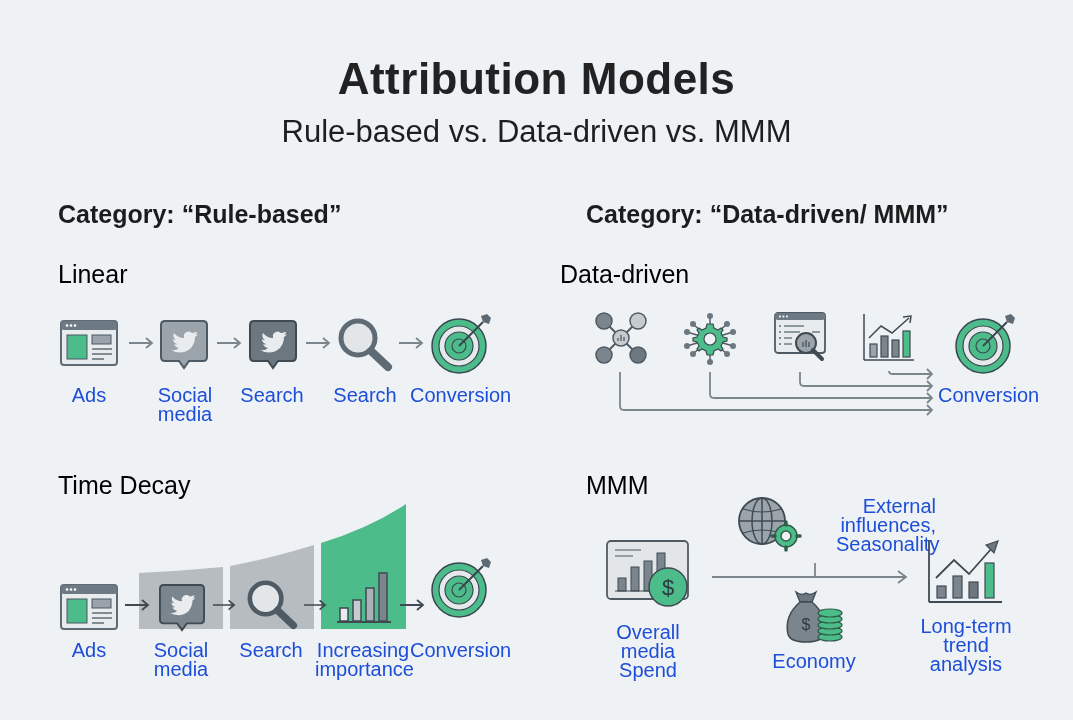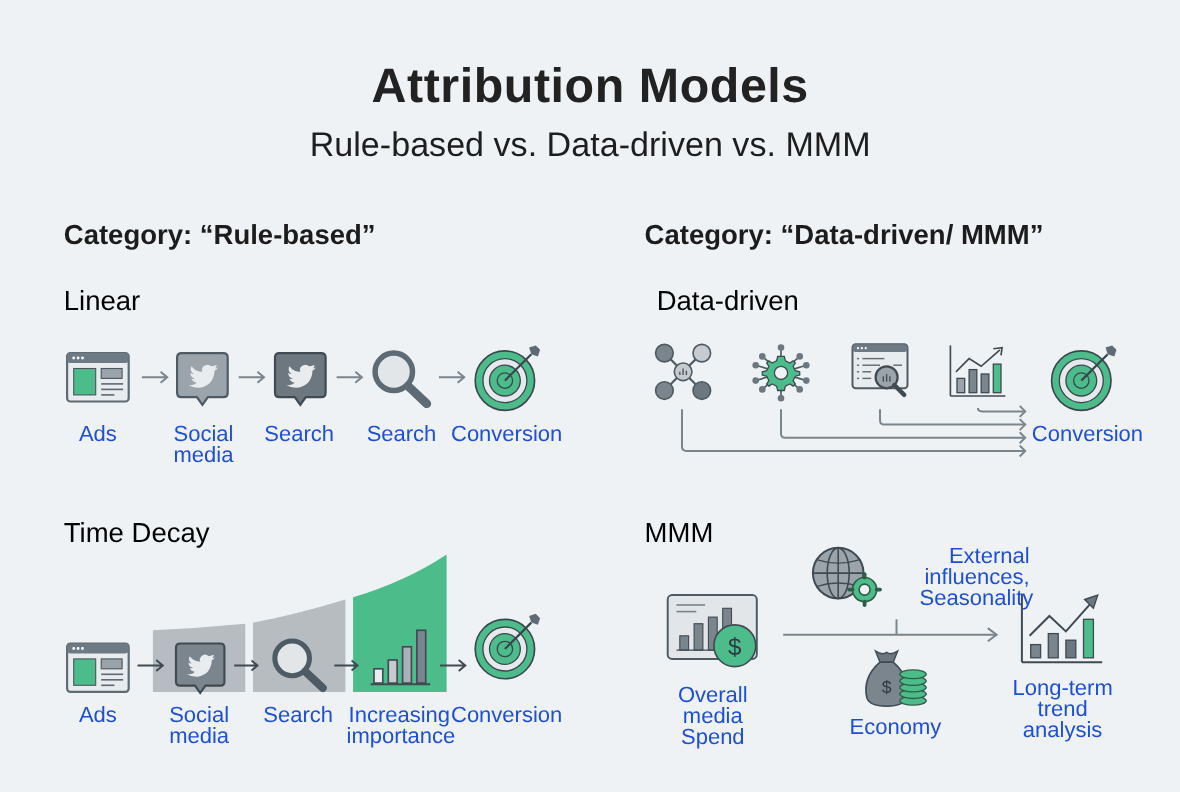--- a/index.html
+++ b/index.html
@@ -27,21 +27,21 @@
 </head>
 <body>
 
 <div class="abs title">Attribution Models</div>
 <div class="abs subtitle">Rule-based vs. Data-driven vs. MMM</div>
 
 <div class="abs cat-head" style="left:58px;top:200px;text-align:center;">Category: “Rule-based”</div>
 <div class="abs cat-head" style="left:586px;top:200px;">Category: “Data-driven/ MMM”</div>
 
 <div class="abs model-head" style="left:58px;top:260px;">Linear</div>
-<div class="abs model-head" style="left:597px;top:260px;">Data-driven</div>
+<div class="abs model-head" style="left:560px;top:260px;">Data-driven</div>
 <div class="abs model-head" style="left:58px;top:471px;">Time Decay</div>
 <div class="abs model-head" style="left:586px;top:471px;">MMM</div>
 
 <div>
 
   <svg style="left:60px;top:320px;" width="58" height="46" viewBox="0 0 58 46">
     <rect x="1" y="1" width="56" height="44" rx="3" fill="#e9ecee" stroke="#5e6b75" stroke-width="2"></rect>
     <rect x="1" y="1" width="56" height="9" rx="3" fill="#6e7a83"></rect>
     <circle cx="7" cy="5.5" r="1.3" fill="#fff"></circle>
       <circle cx="11" cy="5.5" r="1.3" fill="#fff"></circle>

